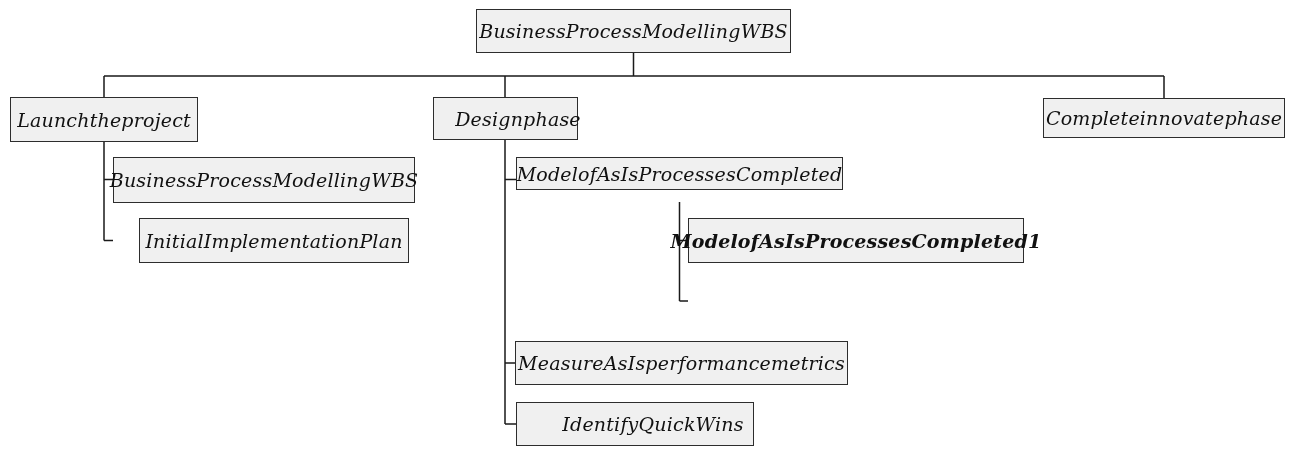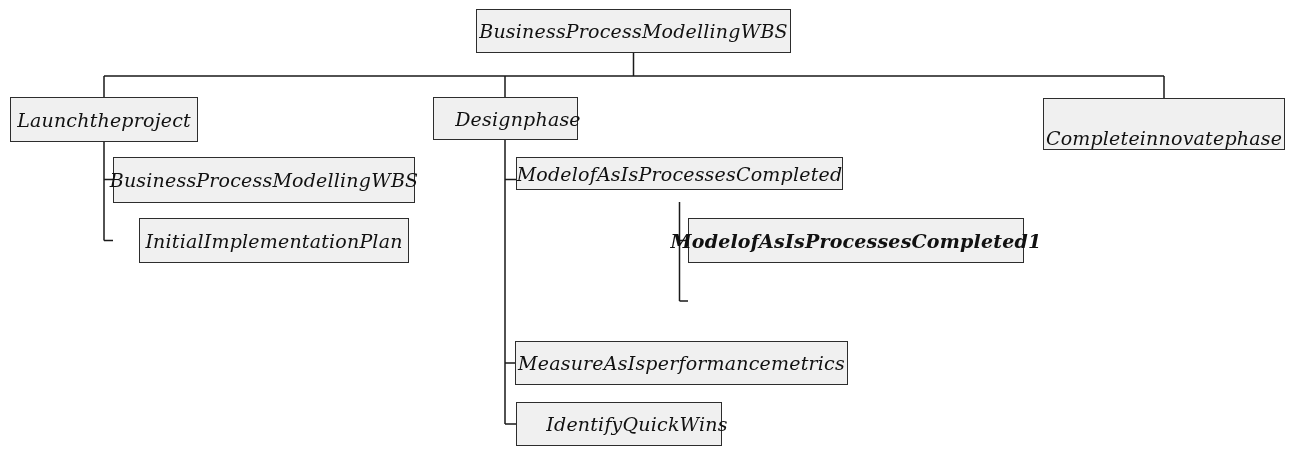--- a/index.html
+++ b/index.html
@@ -82,21 +82,21 @@
 
   <div class="node" style="left:688px; top:218px; width:336px; height:45px;font-weight:bold;">
     <span class="node-label">ModelofAsIsProcessesCompleted1</span>
   </div>
 
 
   <div class="node" style="left:515px; top:341px; width:333px; height:44px;">
     <span class="node-label">MeasureAsIsperformancemetrics</span>
   </div>
 
-  <div class="node" style="left:516px; top:402px; width:206px; height:44px;padding-left:36px;">
+  <div class="node" style="left:516px; top:402px; width:238px; height:44px;padding-left:36px;">
     <span class="node-label">IdentifyQuickWins</span>
   </div>
 
-  <div class="node" style="left:1043px; top:98px; width:242px; height:52px;align-items:flex-end;">
+  <div class="node" style="left:1043px; top:98px; width:242px; height:40px;">
     <span class="node-label">Completeinnovatephase</span>
   </div>
 
 </div>
 
 </body></html>

